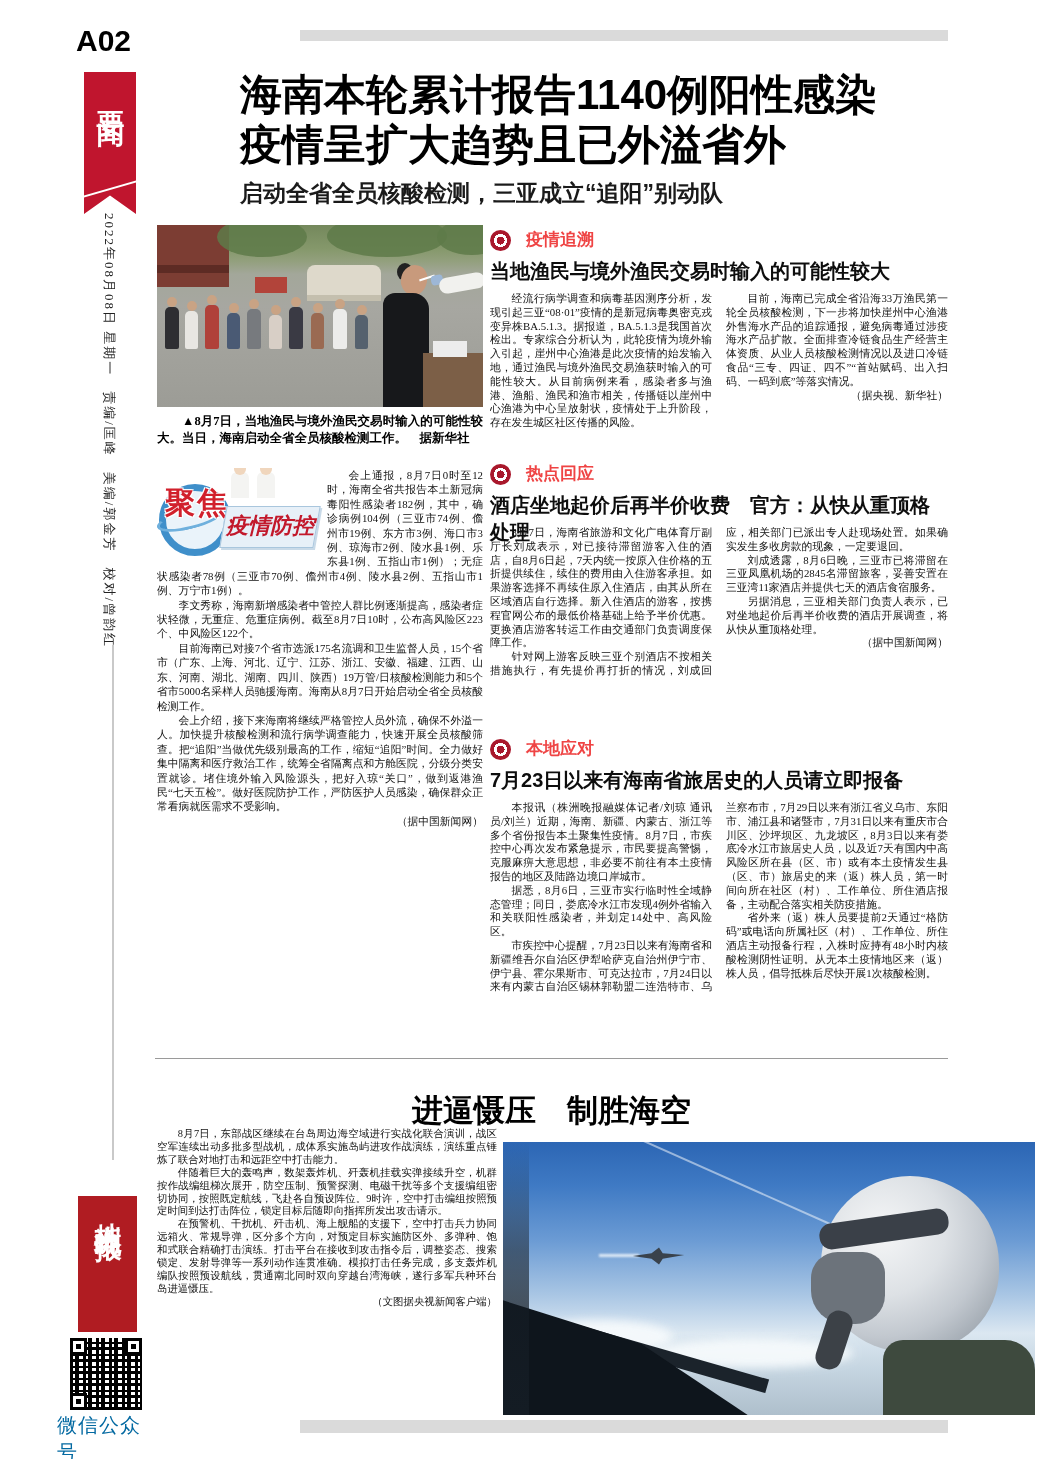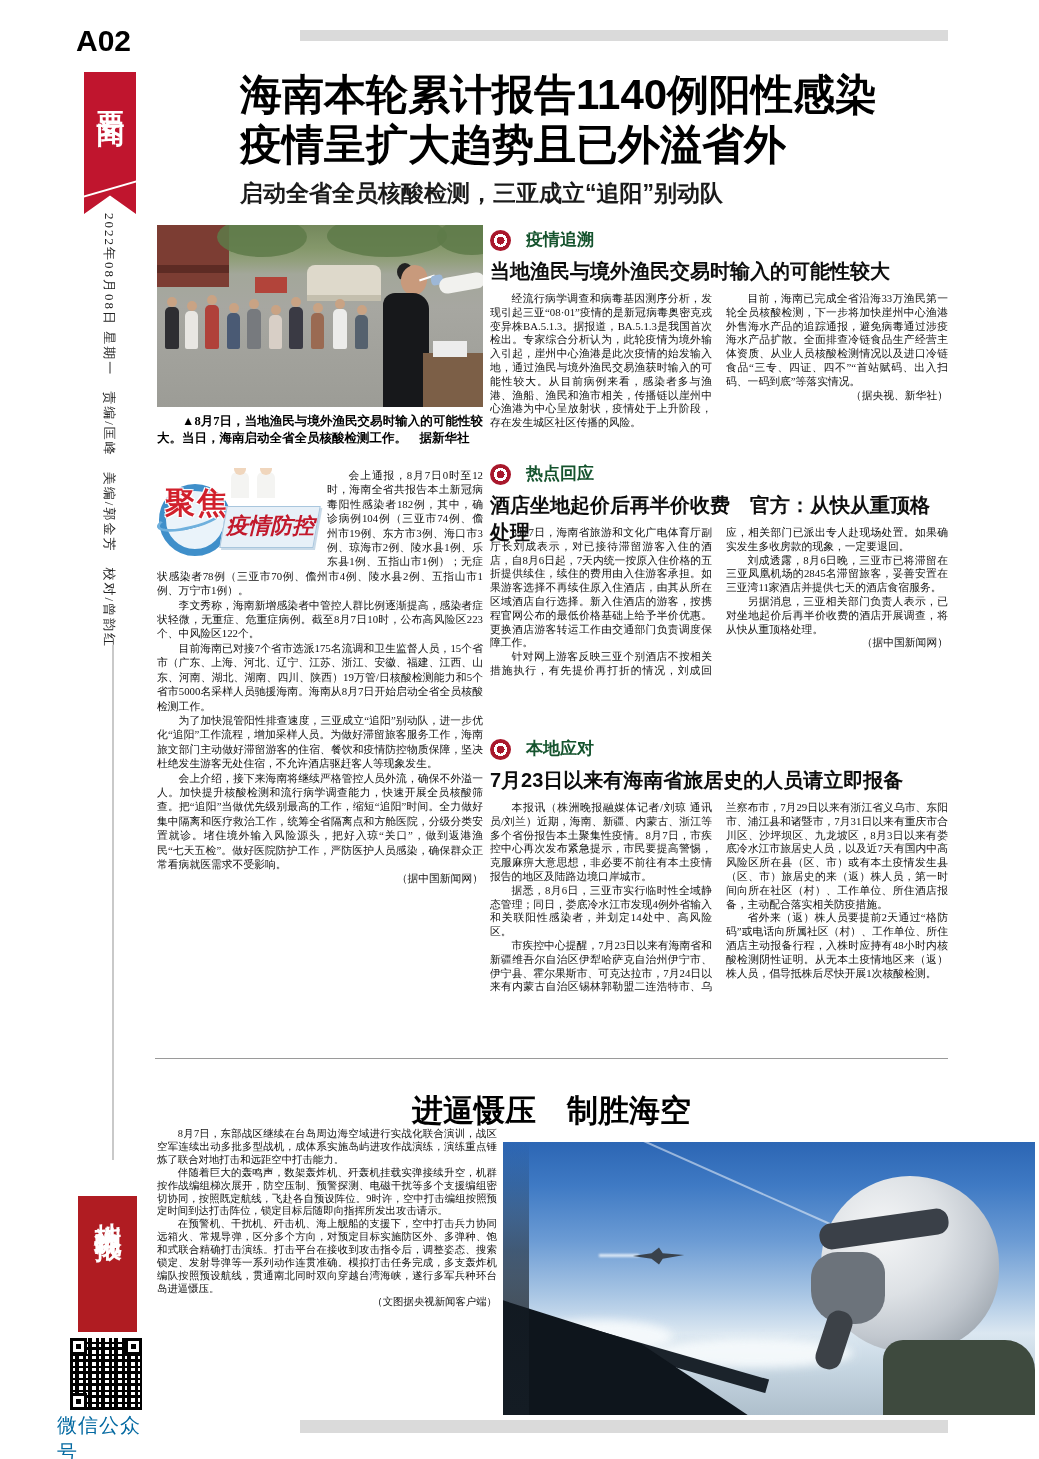--- a/index.html
+++ b/index.html
@@ -78,21 +78,21 @@
   .b2{display:block;transform:skewX(10deg);font-family:"Liberation Sans",sans-serif;font-style:italic;
       font-weight:900;font-size:22px;color:#c2182b;text-align:center;line-height:38px;}
   .medic{position:absolute;top:2px;width:18px;height:26px;background:#f4f4f2;border-radius:6px 6px 0 0;}
   .medic::before{content:"";position:absolute;left:3px;top:-9px;width:12px;height:12px;border-radius:50%;background:#f0d6bd;}
   .medic::after{content:"";position:absolute;left:3px;top:-13px;width:12px;height:6px;background:#fff;border:1px solid #d33;border-radius:2px;}
 
   
   .sec-head{position:absolute;left:490px;height:24px;display:flex;align-items:center;}
   .dot{display:inline-block;width:21px;height:21px;border-radius:50%;margin-right:7px;
        background:radial-gradient(circle,#a9182c 0 4px,#ffffff 4px 6.5px,#a9182c 6.5px 10.5px);}
-  .tag{position:relative;font-family:"Liberation Sans",sans-serif;font-weight:700;font-size:17px;color:#14532d;
+  .tag{position:relative;font-family:"Liberation Sans",sans-serif;font-weight:700;font-size:17px;color:#ef4444;
        padding:1px 16px 2px 8px;}
   .tag::before{content:"";position:absolute;inset:0;background:#e9e9e9;transform:skewX(-20deg);z-index:-1;}
   .sec-title{position:absolute;left:490px;width:458px;font-family:"Liberation Sans",sans-serif;
              font-weight:700;font-size:20px;color:#0d0d0d;}
   .sec-body{position:absolute;left:490px;width:458px;column-count:2;column-gap:14px;
             font-size:10.8px;line-height:13.8px;text-align:justify;overflow:hidden;}
 
   .mid-divider{position:absolute;left:155px;top:1058px;width:793px;height:1px;background:#9a9a9a;}
 
   
@@ -189,21 +189,20 @@
       <div class="medic" style="left:74px;"></div>
       <div class="medic" style="left:100px;"></div>
       <span class="b1">聚焦</span>
       <span class="b2wrap">
         <span class="b2">疫情防控</span>
       </span>
     </div>
     <p>会上通报，8月7日0时至12时，海南全省共报告本土新冠病毒阳性感染者182例，其中，确诊病例104例（三亚市74例、儋州市19例、东方市3例、海口市3例、琼海市2例、陵水县1例、乐东县1例、五指山市1例）；无症状感染者78例（三亚市70例、儋州市4例、陵水县2例、五指山市1例、万宁市1例）。</p>
     <p>李文秀称，海南新增感染者中管控人群比例逐渐提高，感染者症状轻微，无重症、危重症病例。截至8月7日10时，公布高风险区223个、中风险区122个。</p>
     <p>目前海南已对接7个省市选派175名流调和卫生监督人员，15个省市（广东、上海、河北、辽宁、江苏、浙江、安徽、福建、江西、山东、河南、湖北、湖南、四川、陕西）19万管/日核酸检测能力和5个省市5000名采样人员驰援海南。海南从8月7日开始启动全省全员核酸检测工作。</p>
-    <p>为了加快混管阳性排查速度，三亚成立“追阳”别动队，进一步优化“追阳”工作流程，增加采样人员。为做好滞留旅客服务工作，海南旅文部门主动做好滞留游客的住宿、餐饮和疫情防控物质保障，坚决杜绝发生游客无处住宿，不允许酒店驱赶客人等现象发生。</p>
     <p>会上介绍，接下来海南将继续严格管控人员外流，确保不外溢一人。加快提升核酸检测和流行病学调查能力，快速开展全员核酸筛查。把“追阳”当做优先级别最高的工作，缩短“追阳”时间。全力做好集中隔离和医疗救治工作，统筹全省隔离点和方舱医院，分级分类安置就诊。堵住境外输入风险源头，把好入琼“关口”，做到返港渔民“七天五检”。做好医院防护工作，严防医护人员感染，确保群众正常看病就医需求不受影响。</p>
     <div class="attr">（据中国新闻网）</div>
   </div>
 
   <div class="sec-head" style="top:228px;">
     <span class="dot"></span>
     <span class="tag">疫情追溯</span>
   </div>
   <div class="sec-title" style="top:258px;">当地渔民与境外渔民交易时输入的可能性较大</div>
   <div class="sec-body" style="top:292px;height:166px;">

